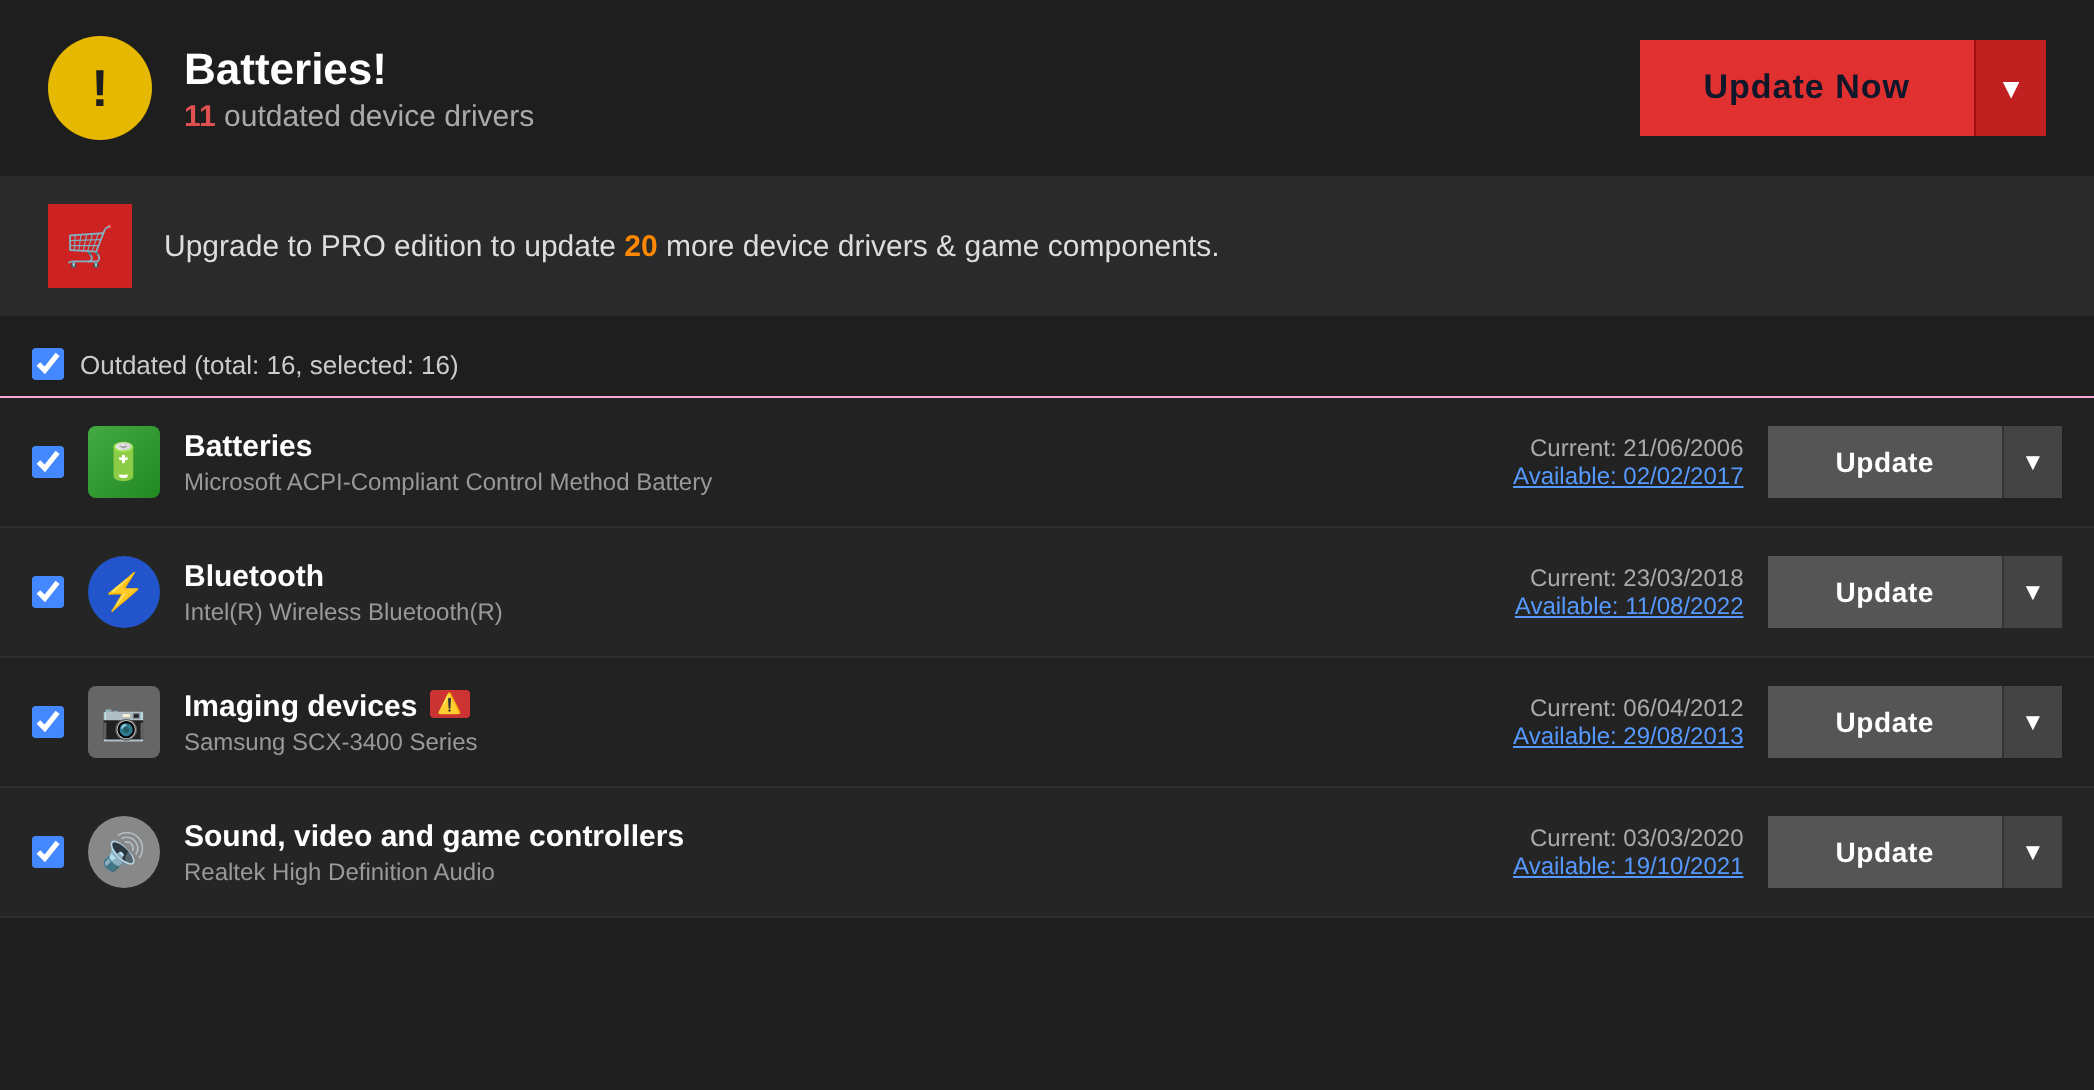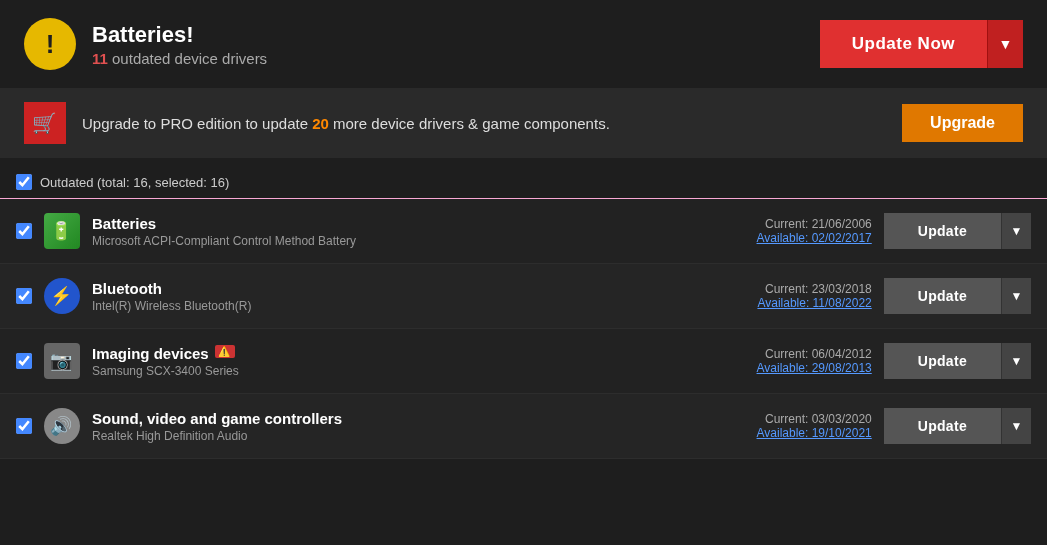--- a/index.html
+++ b/index.html
@@ -52,21 +52,21 @@
       color: #e05050;
       font-weight: bold;
     }
     .update-now-wrapper {
       display: flex;
       align-items: stretch;
       height: 48px;
     }
     .update-now-btn {
       background-color: #e03030;
-      color: #ffffff;
+      color: #0f172a;
       border: none;
       padding: 0 32px;
       font-size: 17px;
       font-weight: bold;
       cursor: pointer;
       letter-spacing: 0.5px;
     }
     .update-now-dropdown {
       background-color: #c02020;
       border: none;
@@ -305,21 +305,20 @@
   </div>
 </div>
 
 <div class="promo-banner">
   <div class="promo-icon">
     <span>🛒</span>
   </div>
   <div class="promo-text">
     <span>Upgrade to PRO edition to update </span><span class="promo-count">20</span><span> more device drivers &amp; game components.</span>
   </div>
-  <button class="upgrade-btn">Upgrade</button>
 </div>
 
 <div class="filter-row">
   <input type="checkbox" class="filter-checkbox" checked="" style="">
   <span class="filter-label">Outdated (total: 16, selected: 16)</span>
 </div>
 
 <div class="driver-list">
 
   <div class="driver-row">

